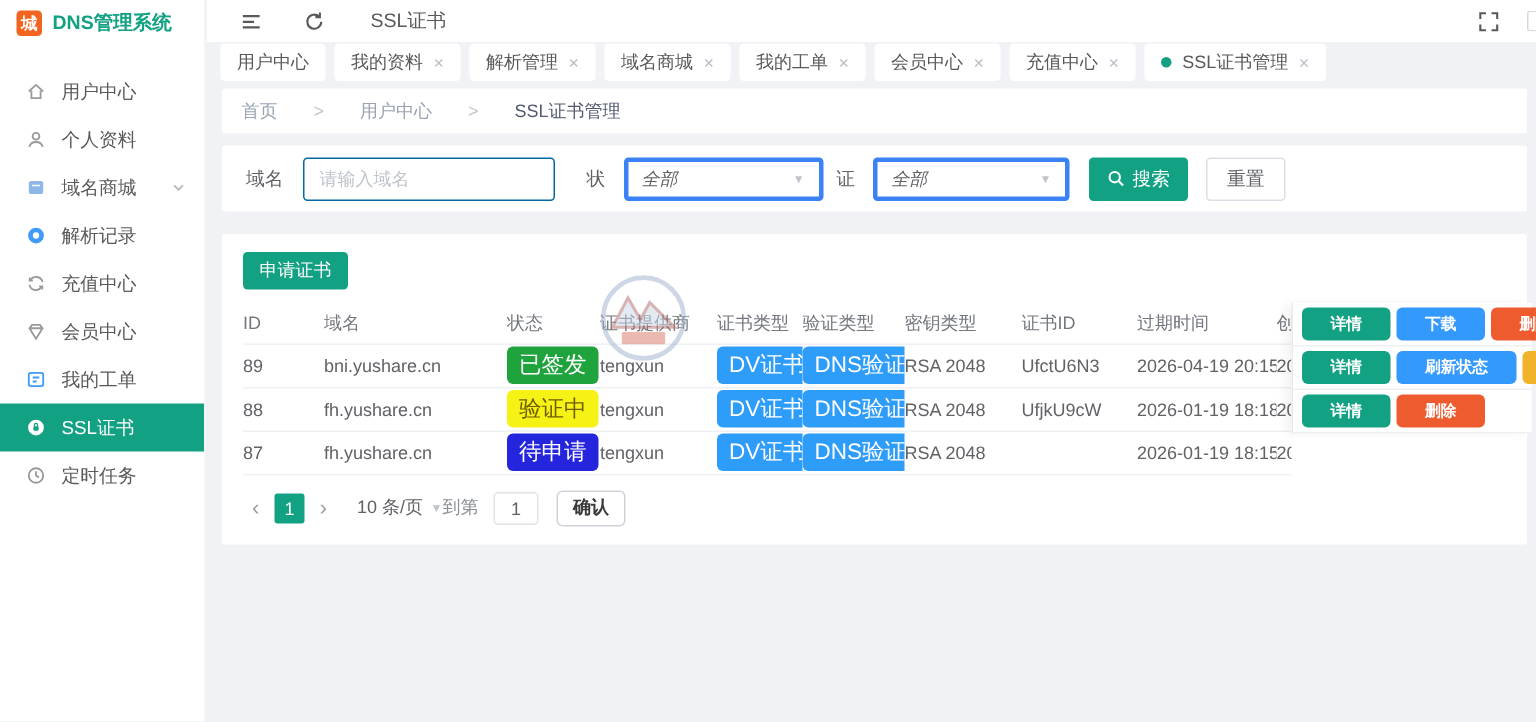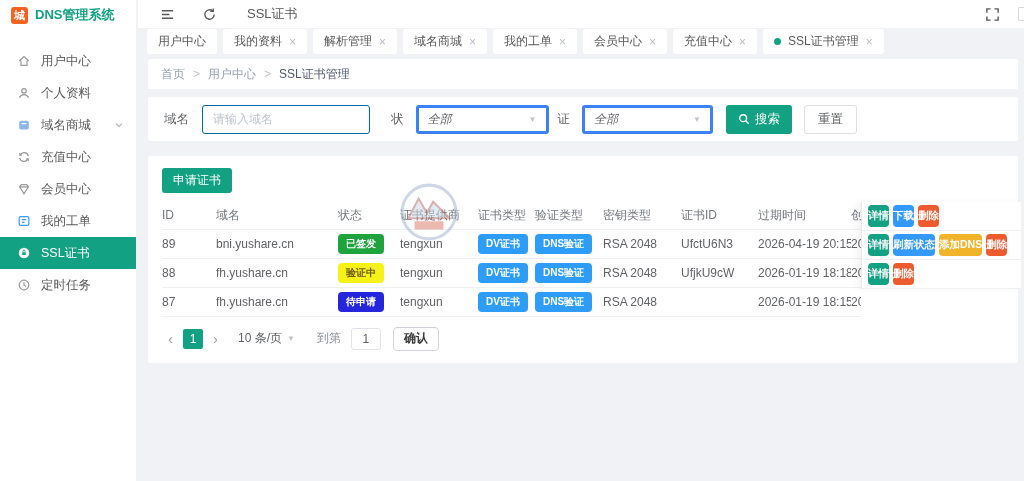--- a/index.html
+++ b/index.html
@@ -39,21 +39,21 @@
 
   
   .tabsbar { height:27px; display:flex; align-items:center; padding-left:9px; gap:6px; }
   .tab { background:#fff; height:25px; border-radius:3px; display:flex; align-items:center;
          padding:0 11px; font-size:12px; color:#595959; gap:7px; cursor:pointer; white-space:nowrap; }
   .tab .dot { width:7px; height:7px; border-radius:50%; background:#12a182; }
   .tab .close { color:#b9bfc8; font-size:12px; line-height:1; cursor:pointer; }
 
   
   .crumb-card { margin:4px 6px 0 10px; height:30px; background:#fff; border-radius:2px;
-                display:flex; align-items:center; padding-left:13px; gap:8px; font-size:12px; }
+                display:flex; align-items:center; padding-left:13px; gap:24px; font-size:12px; }
   .crumb-item { color:#98a3b3; }
   .crumb-item.last { color:#515a6e; }
   .crumb-sep { color:#c0c4cc; }
 
   .search-card { margin:8px 6px 0 10px; height:44px; background:#fff; border-radius:2px;
                  display:flex; align-items:center; padding-left:16px; }
   .f-label { color:#606266; font-size:12.5px; }
   .f-input { width:168px; height:29px; border:1px solid #0369a1; border-radius:3px; margin-left:13px;
              padding:0 10px; font-size:12px; color:#606266; outline:none;
              font-family:"Liberation Sans","DejaVu Sans",sans-serif; }
@@ -74,42 +74,42 @@
   .btn-apply { height:25px; background:#12a182; color:#fff; border:none; border-radius:3px;
                padding:0 11px; font-size:12px; cursor:pointer; }
   .table-zone { margin-top:9px; position:relative; }
   .scroll-part { width:699px; overflow:hidden; }
   table { border-collapse:collapse; table-layout:fixed; width:720px; }
   th { height:27px; font-weight:normal; color:#73777e; font-size:12px; text-align:left;
        border-bottom:1px solid #eef0f4; white-space:nowrap; overflow:hidden; }
   td { height:29px; color:#606266; font-size:12px; border-bottom:1px solid #eef0f4;
        white-space:nowrap; overflow:hidden; }
   .clip { display:block; width:13px; overflow:hidden; white-space:nowrap; }
-  .badge { display:inline-block; border-radius:4px; padding:3px 8px; font-size:10px; color:#fff; font-weight:bold; }
+  .badge { display:inline-block; border-radius:4px; padding:3px 8px; font-size:15px; color:#fff; font-weight:normal; }
   .badge.issued { background:#1fa33c; }
   .badge.verifying { background:#f6f216; color:#6e5e00; }
   .badge.pending { background:#2525dd; }
   .badge.cert { background:#2e9cf9; }
   .fixed-col { position:absolute; top:0; left:699px; width:160px; background:#fff;
                border-left:1px solid #e9e9e9; box-shadow:-5px 0 6px rgba(0,0,0,0.045); }
   .fixed-header { height:27px; line-height:27px; color:#73777e; border-bottom:1px solid #eef0f4; padding-left:6px; }
   .fixed-row { height:29px; display:flex; align-items:center; gap:4px; border-bottom:1px solid #eef0f4; padding-left:6px; }
-  .mini-btn { border:none; border-radius:4px; color:#fff; font-size:10.5px; padding:4px 0;
+  .mini-btn { border:none; border-radius:4px; color:#fff; font-size:10.5px; padding:4px 19px;
               white-space:nowrap; cursor:pointer; font-weight:bold; }
   .mini-btn.teal { background:#12a182; }
   .mini-btn.blue { background:#3499fc; }
   .mini-btn.amber { background:#f0b32a; }
   .mini-btn.red { background:#ee5b2e; }
 
   .pagination { margin-top:10px; display:flex; align-items:center; }
   .pg-arrow { color:#9aa0a6; font-size:15px; cursor:pointer; padding:0 6px; }
   .pg-num { width:20px; height:20px; background:#12a182; color:#fff; border-radius:2px; font-size:12px;
             display:flex; align-items:center; justify-content:center; margin:0 4px; cursor:pointer; }
   .pg-size { display:flex; align-items:center; gap:5px; color:#606266; margin-left:14px; cursor:pointer; }
-  .pg-goto { color:#8b9097; margin-left:22px; }
+  .pg-goto { color:#8b9097; }
   .pg-input { width:30px; height:22px; border:1px solid #e0e3e8; border-radius:3px; text-align:center;
               font-size:12px; color:#606266; margin-left:10px; outline:none;
               font-family:"Liberation Sans","DejaVu Sans",sans-serif; }
   .pg-confirm { height:24px; background:#fff; border:1px solid #cfd3d9; border-radius:4px; padding:0 10px;
                 font-size:12px; color:#3a3a3a; font-weight:bold; margin-left:12px; cursor:pointer; }
 
   
   .watermark { position:absolute; left:398px; top:181px; display:flex; align-items:flex-start; gap:6px;
                z-index:20; pointer-events:none; opacity:0.5; }
   .wm-logo svg { width:62px; height:62px; display:block; }
@@ -147,20 +147,29 @@
             <rect x="2.5" y="3" width="11" height="10" rx="2" fill="currentColor"></rect>
             <path d="M5 6.5h6" stroke="#fff" stroke-width="1.2"></path>
           </svg>
         </span>
         <span>域名商城</span>
         <span class="chev">
           <svg viewBox="0 0 10 10" fill="none">
             <path d="M2 3.5 5 6.5 8 3.5" stroke="currentColor" stroke-width="1.3"></path>
           </svg>
         </span>
+      </div>
+      <div class="menu-item">
+        <span class="mi-icon blue">
+          <svg viewBox="0 0 16 16">
+            <circle cx="8" cy="8" r="6" fill="currentColor"></circle>
+            <circle cx="8" cy="8" r="2.4" fill="#fff"></circle>
+          </svg>
+        </span>
+        <span>解析记录</span>
       </div>
       <div class="menu-item">
         <span class="mi-icon">
           <svg viewBox="0 0 16 16">
             <path fill="none" stroke="currentColor" stroke-width="1.4" d="M13 7a5 5 0 0 0-9.3-1.4M3 9a5 5 0 0 0 9.3 1.4"></path>
             <path fill="none" stroke="currentColor" stroke-width="1.4" d="M3.2 3.4v2.4h2.4M12.8 12.6v-2.4h-2.4"></path>
           </svg>
         </span>
         <span>充值中心</span>
       </div>

